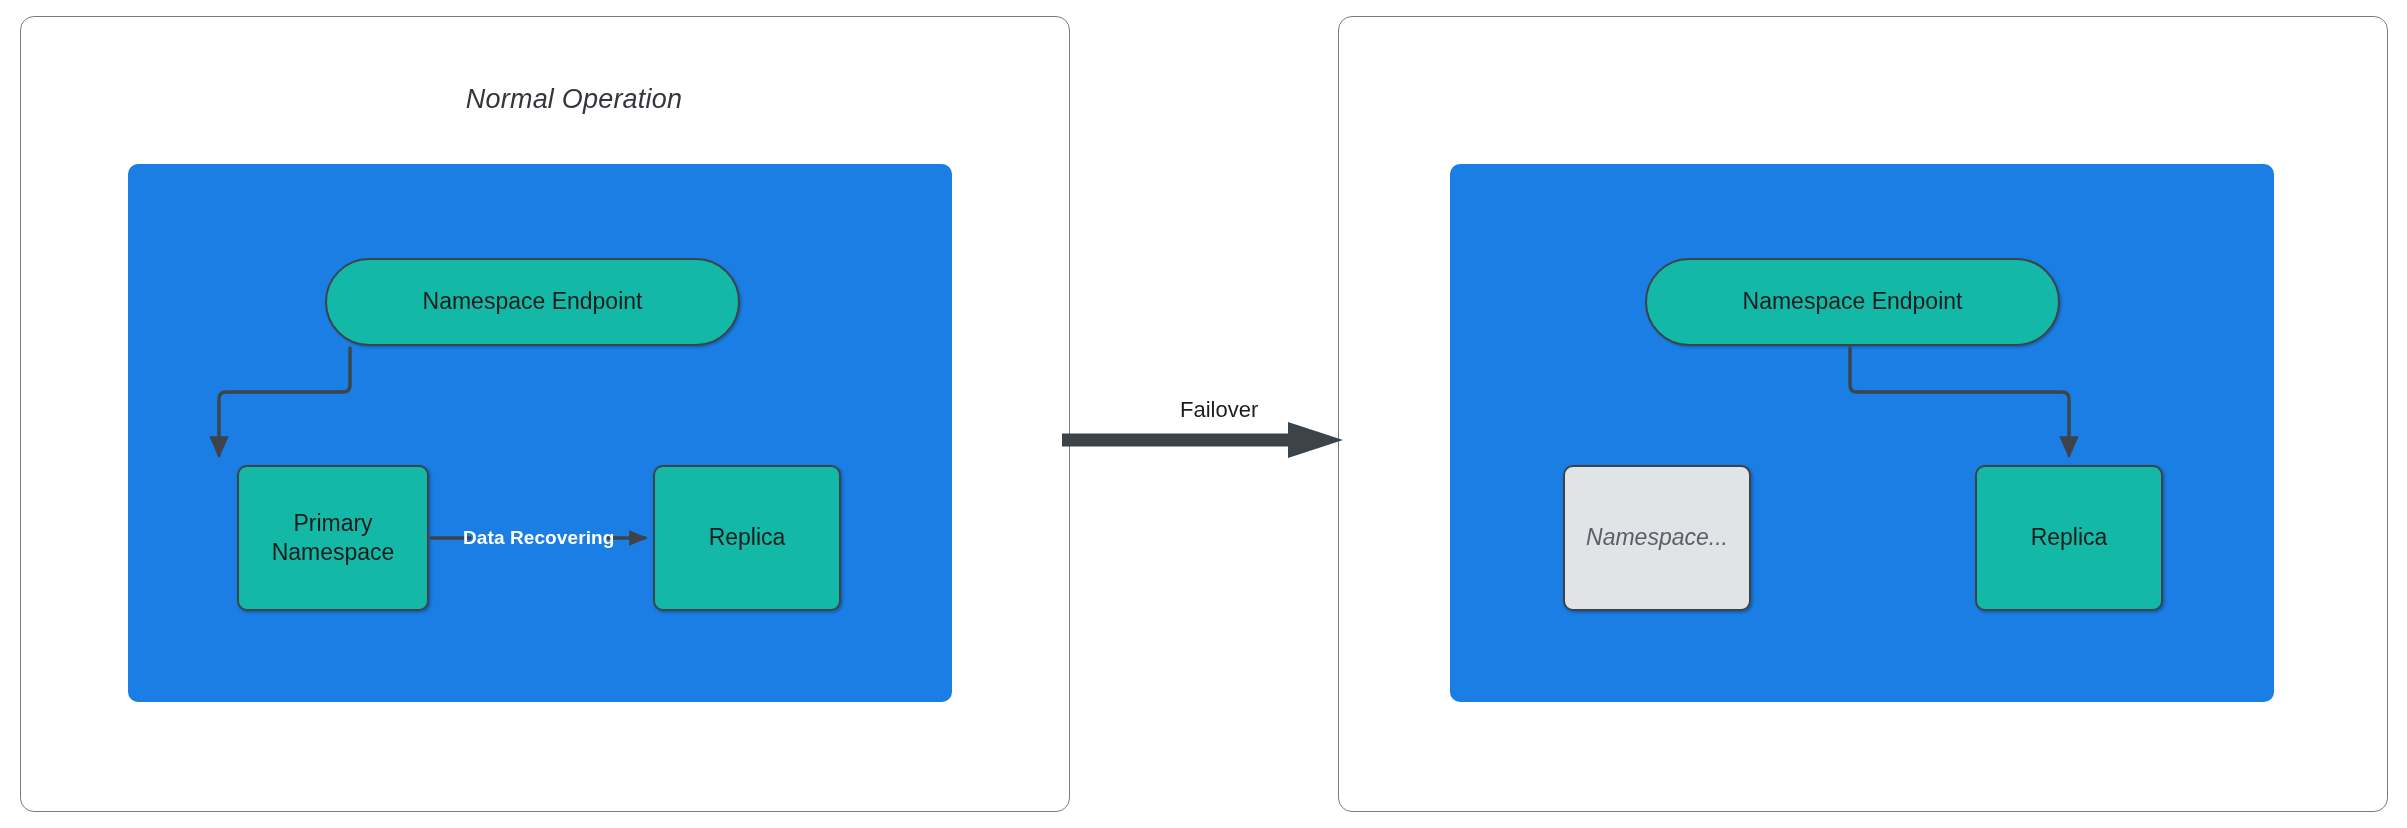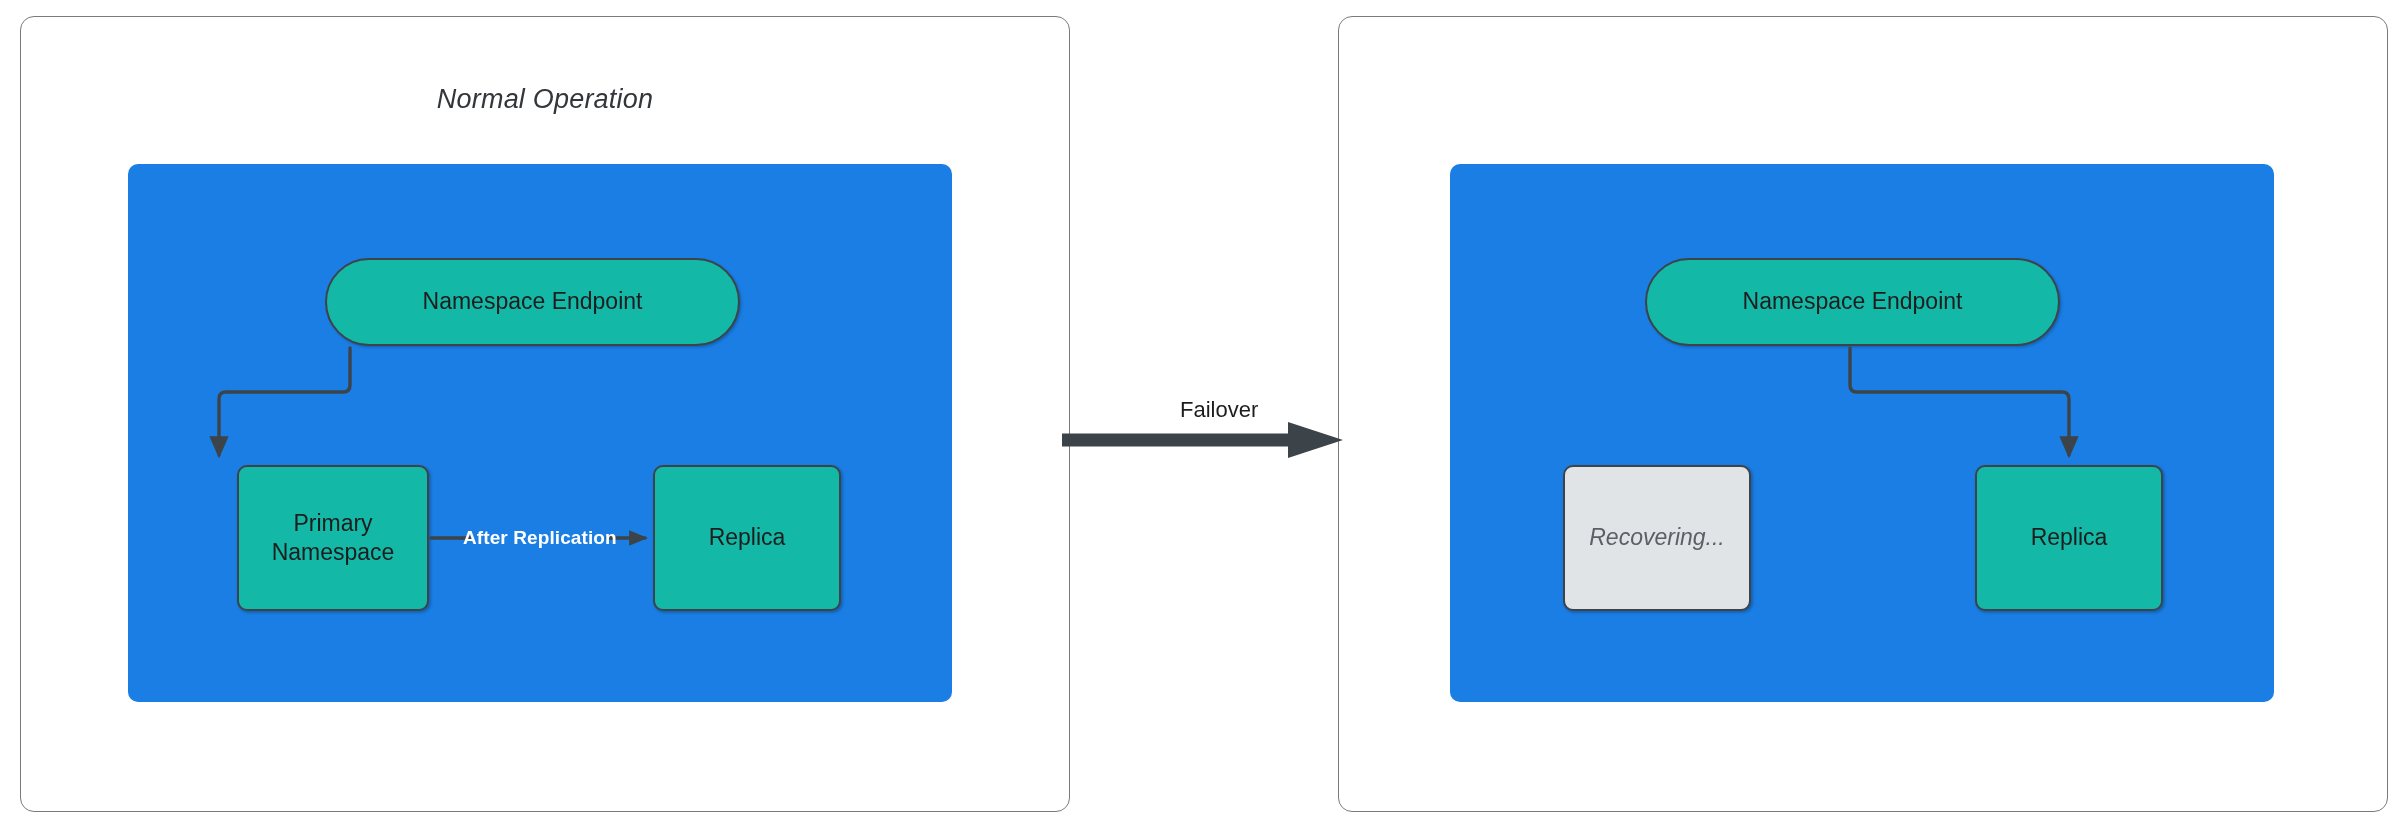--- a/index.html
+++ b/index.html
@@ -32,20 +32,21 @@
   .panel-title {
     position: absolute;
     left: 0;
     right: 8px;
     text-align: center;
     font-style: italic;
     font-size: 27px;
     color: #33373b;
     letter-spacing: 0.2px;
     white-space: nowrap;
+    padding-left: 29px;
   }
 
   
   .blue-region {
     position: absolute;
     background: #1a7ee5;
     border-radius: 10px;
     box-sizing: border-box;
   }
 
@@ -132,21 +133,21 @@
   </div>
 
   <div class="blue-region" style="left:1450px; top:164px; width:824px; height:538px;">
   </div>
 
   <div class="node pill" style="left:1645px; top:258px; width:415px; height:88px;">
     <span>Namespace Endpoint</span>
   </div>
 
   <div class="node rect muted" style="left:1563px; top:465px; width:188px; height:146px;">
-    <span>Recovering...</span>
+    <span>Namespace...</span>
   </div>
 
   <div class="node rect" style="left:1975px; top:465px; width:188px; height:146px;">
     <span>Replica</span>
   </div>
 
   <svg class="edge-layer" viewBox="0 0 2407 828" width="2407" height="828" xmlns="http://www.w3.org/2000/svg">
     <defs>
       <marker id="arrowThin" viewBox="0 0 10 10" refX="8.5" refY="5" markerWidth="6.5" markerHeight="6.5" orient="auto-start-reverse">
         <path d="M 0 0.6 L 10 5 L 0 9.4 z" fill="#3d4449"></path>
@@ -168,17 +169,17 @@
     <g>
       <path d="M 1062 440 L 1295 440" fill="none" stroke="#3d4449" stroke-width="13"></path>
       <path d="M 1288 422 L 1343 440 L 1288 458 z" fill="#3d4449"></path>
     </g>
 
     <g>
       <path d="M 1850 348 L 1850 385 Q 1850 392 1857 392 L 1860 392 L 2062 392 Q 2069 392 2069 399 L 2069 455" fill="none" stroke="#3d4449" stroke-width="3.4" stroke-linecap="round" stroke-linejoin="round" marker-end="url(#arrowThin)"></path>
     </g>
   </svg>
 
-  <div class="edge-label" style="left:463px; top:527px;">After Replication</div>
+  <div class="edge-label" style="left:463px; top:527px;">Data Recovering</div>
 
   <div class="failover-label" style="left:1155px; top:397px;margin-left:25px;">Failover</div>
 
 </div>
 
 </body></html>

